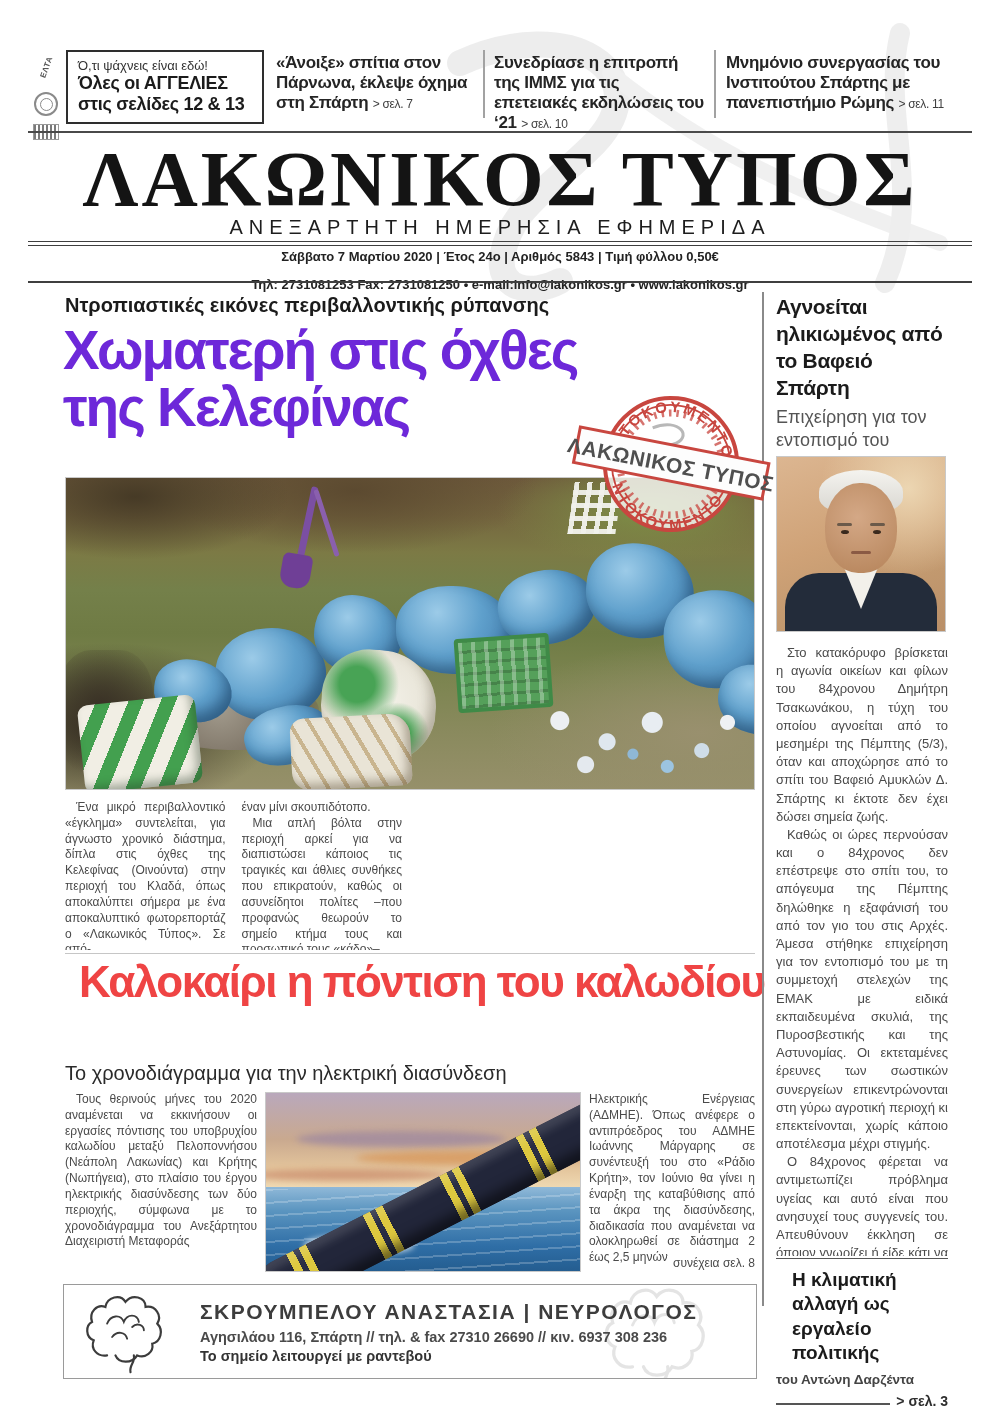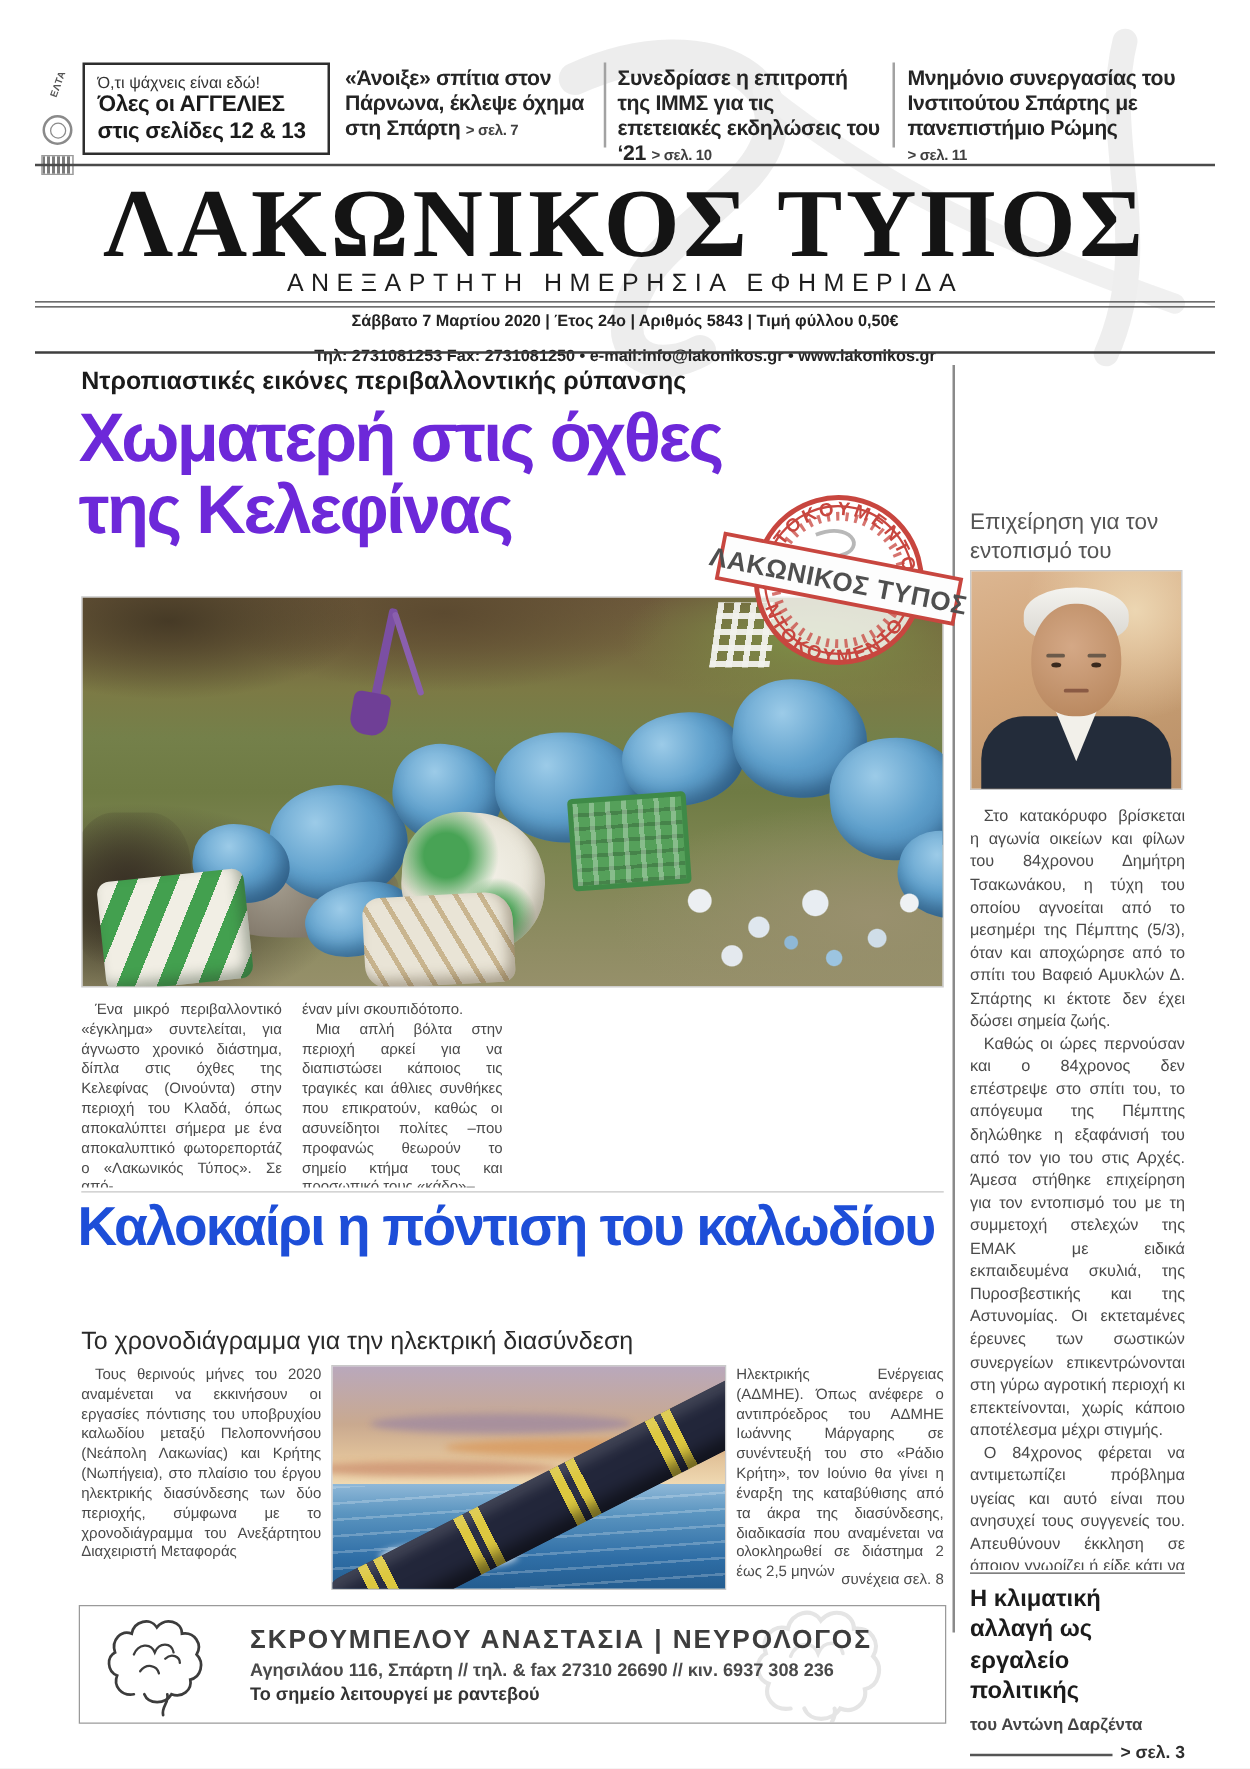--- a/index.html
+++ b/index.html
@@ -20,21 +20,21 @@
   .barcode { width:26px; height:16px; background:repeating-linear-gradient(90deg,#7a7a7a 0 2px,transparent 2px 4px); border:1px solid #9a9a9a; }
 
   .promo-box { left:66px; top:50px; width:198px; height:74px; border:2px solid #2e2e2e; padding:6px 10px; z-index:1; background:#fff; }
   .promo-tag { font-size:13px; color:#333; }
   .promo-line { font-size:18px; font-weight:700; line-height:1.18; letter-spacing:-.3px; }
 
   .teaser { z-index:1; font-size:17px; font-weight:700; line-height:1.18; letter-spacing:-.3px; color:#252525; }
   .teaser-1 { left:276px; top:53px; width:200px; }
   .teaser-2 { left:494px; top:53px; width:212px; }
   .teaser-3 { left:726px; top:53px; width:220px; }
-  .t-page { font-size:12px; font-weight:700; color:#3f3f3f; white-space:nowrap; }
+  .t-page { font-size:12px; font-weight:400; color:#3f3f3f; white-space:nowrap; }
   .vdiv { width:2px; height:68px; background:#a2a2a2; z-index:1; }
   .vdiv-1 { left:483px; top:50px; }
   .vdiv-2 { left:714px; top:50px; }
 
   
   .rule-top { left:28px; top:131px; width:944px; height:2px; background:#4a4a4a; z-index:1; }
   .masthead { left:40px; top:134px; width:920px; text-align:center; font-family:"Liberation Serif", serif; font-weight:700; font-size:78px; letter-spacing:3px; color:#141414; z-index:1; }
   .masthead-sub { left:40px; top:216px; width:920px; text-align:center; font-size:20px; letter-spacing:6px; color:#1d1d1d; z-index:1; }
   .rule-double { left:28px; top:241px; width:944px; height:5px; border-top:1.5px solid #3f3f3f; border-bottom:1px solid #3f3f3f; z-index:1; }
   .dateline { left:40px; width:920px; text-align:center; font-size:13px; font-weight:700; color:#222; z-index:1; }
@@ -102,21 +102,21 @@
       radial-gradient(circle 7px at 90% 30%, #eef1f4 0 7px, rgba(0,0,0,0) 8px),
       radial-gradient(circle 5px at 46% 66%, #8fb8d6 0 5px, rgba(0,0,0,0) 6px); }
 
   .lead-cols { left:65px; top:800px; width:690px; height:150px; display:grid; grid-template-columns:repeat(4,1fr); gap:16px; overflow:hidden; z-index:1; }
   .body-sm { font-size:12px; line-height:1.32; color:#4a4a4a; text-align:justify; }
   .indent { text-indent:11px; }
   .cont { text-align:right; font-size:12px; color:#4a4a4a; margin-top:2px; }
   .rule-mid { left:65px; top:953px; width:690px; height:1px; background:#c6c6c6; z-index:1; }
 
   
-  .a2-headline { left:62px; top:958px; width:700px; font-size:44px; font-weight:700; letter-spacing:-1.5px; line-height:1.07; color:#1d4ed8; z-index:1; }
+  .a2-headline { left:79px; top:958px; width:700px; font-size:44px; font-weight:700; letter-spacing:-1.5px; line-height:1.07; color:#ef4444; z-index:1; }
   .a2-subhead { left:65px; top:1062px; width:690px; font-size:20px; color:#2a2a2a; z-index:1; }
   .a2-body { left:65px; top:1092px; width:690px; height:182px; display:grid; grid-template-columns:192px 316px 1fr; gap:8px; z-index:1; }
   .a2-col { overflow:hidden; position:relative; }
   .a2-cont { position:absolute; right:0; bottom:4px; font-size:12px; color:#4a4a4a; background:#fff; padding-left:6px; }
 
   .photo-cable { position:relative; width:316px; height:180px; overflow:hidden; border:1px solid #c9c9c9;
     background:linear-gradient(180deg,#b9a8bc 0%,#c9a98f 26%,#e3c49b 42%,#efd9b2 53%,#8fb8d8 53%,#5b95c0 66%,#2f6ea6 86%,#245d90 100%); }
   .cloud { position:absolute; border-radius:50%; filter:blur(3px); }
   .cloud1 { left:30px; top:38px; width:210px; height:16px; background:#a08aa0; opacity:.8; }
   .cloud2 { left:90px; top:58px; width:230px; height:14px; background:#d99a5e; opacity:.8; }
@@ -148,21 +148,21 @@
   .pp-shirt { position:absolute; left:50%; bottom:22px; transform:translateX(-50%); width:36px; height:44px; background:#f2f0ea; clip-path:polygon(0 0,100% 0,50% 100%); }
   .pp-hair { position:absolute; left:50%; top:13px; transform:translateX(-50%); width:84px; height:44px; background:linear-gradient(#f4f3ef,#d8d6d0); border-radius:50% 50% 38% 38%; }
   .pp-head { position:absolute; left:50%; top:26px; transform:translateX(-50%); width:72px; height:90px; border-radius:48% 48% 46% 46%;
     background:radial-gradient(circle at 45% 38%, #d4a886 0%, #b9885f 85%); }
   .pp-brow { position:absolute; top:40px; width:15px; height:3px; background:#6b5a4a; border-radius:2px; }
   .pp-eye { position:absolute; top:47px; width:8px; height:4px; background:#3a2a1e; border-radius:50%; }
   .pp-mouth { position:absolute; top:68px; left:50%; transform:translateX(-50%); width:20px; height:3px; background:#8a5a44; border-radius:2px; }
   .sb-body { left:776px; top:644px; width:172px; height:612px; overflow:hidden; font-size:13px; line-height:1.4; color:#4a4a4a; text-align:justify; z-index:1; }
   .sb-body p { text-indent:11px; }
   .opinion { left:776px; top:1258px; width:172px; border-top:1.5px solid #555; padding-top:9px; z-index:1; }
-  .op-title { font-size:19px; font-weight:700; line-height:1.28; color:#1b1b1b; }
+  .op-title { font-size:19px; font-weight:700; line-height:1.28; color:#1b1b1b;margin-left:16px; }
   .op-author { font-size:13.5px; font-weight:700; color:#444; margin-top:7px; }
   .op-pageline { display:flex; align-items:flex-end; gap:6px; margin-top:6px; }
   .op-line { flex:1; border-bottom:2px solid #555; margin-bottom:4px; }
   .op-page { font-size:14px; font-weight:700; color:#2e2e2e; white-space:nowrap; }
 </style>
 </head>
 <body>
 
 <div class="page">
 
@@ -309,20 +309,21 @@
       <div class="ad-note">Το σημείο λειτουργεί με ραντεβού</div>
     </div>
     <svg class="ad-watermark" width="180" height="110" viewBox="0 0 110 100">
       <path d="M30,78 C18,80 10,70 14,60 C4,56 4,42 12,38 C8,26 18,16 28,20 C30,8 46,4 52,14 C60,4 76,8 76,20 C88,18 96,30 90,40 C98,48 94,62 84,64 C86,74 76,82 66,78 C60,88 44,88 40,78" fill="none" stroke="#bdbdbd" stroke-width="3" stroke-linecap="round"></path>
       <path d="M30,40 C34,30 46,28 50,38 C54,28 66,28 68,38" fill="none" stroke="#bdbdbd" stroke-width="2.6" stroke-linecap="round"></path>
       <path d="M62,78 C64,86 56,90 58,98" fill="none" stroke="#bdbdbd" stroke-width="3" stroke-linecap="round"></path>
     </svg>
   </div>
 
   <div class="abs vrule"></div>
+  <div class="abs sb-headline">Αγνοείται ηλικιωμένος από το Βαφειό Σπάρτη</div>
   <div class="abs sb-subhead">Επιχείρηση για τον εντοπισμό του</div>
 
   <div class="abs photo-portrait">
     <div class="pp-hair"></div>
     <div class="pp-body"></div>
     <div class="pp-shirt"></div>
     <div class="pp-head">
       <div class="pp-brow" style="left:12px;"></div>
       <div class="pp-brow" style="right:12px;"></div>
       <div class="pp-eye" style="left:16px;"></div>

